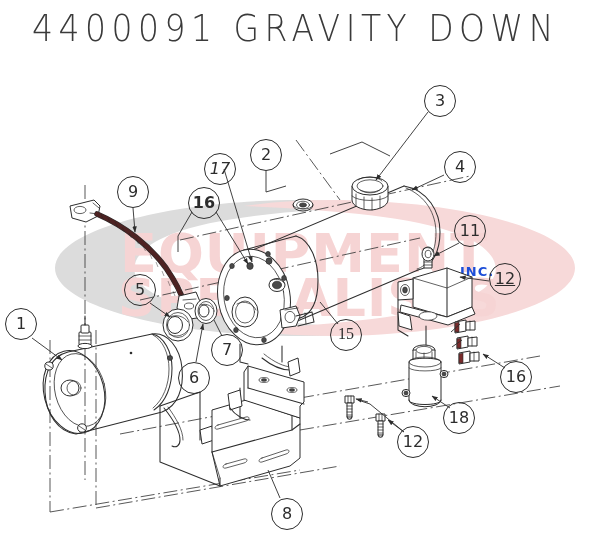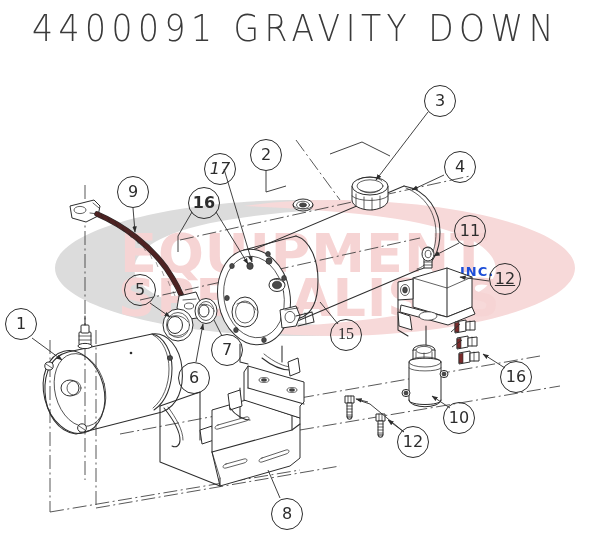--- a/index.html
+++ b/index.html
@@ -472,21 +472,21 @@
       <div class="callout" style="left: 211px; top: 334px;">
         <span>7</span>
       </div>
       <div class="callout" style="left: 271px; top: 498px;">
         <span>8</span>
       </div>
       <div class="callout" style="left: 117px; top: 176px;">
         <span>9</span>
       </div>
       <div class="callout" style="left: 443px; top: 402px;">
-        <span>10</span>
+        <span>18</span>
       </div>
       <div class="callout" style="left: 454px; top: 215px; align-items: center;">
         <span>11</span>
       </div>
       <div class="callout" style="left: 489px; top: 263px; text-decoration: underline;">
         <span>12</span>
       </div>
       <div class="callout" style="left: 500px; top: 361px;">
         <span>16</span>
       </div>

